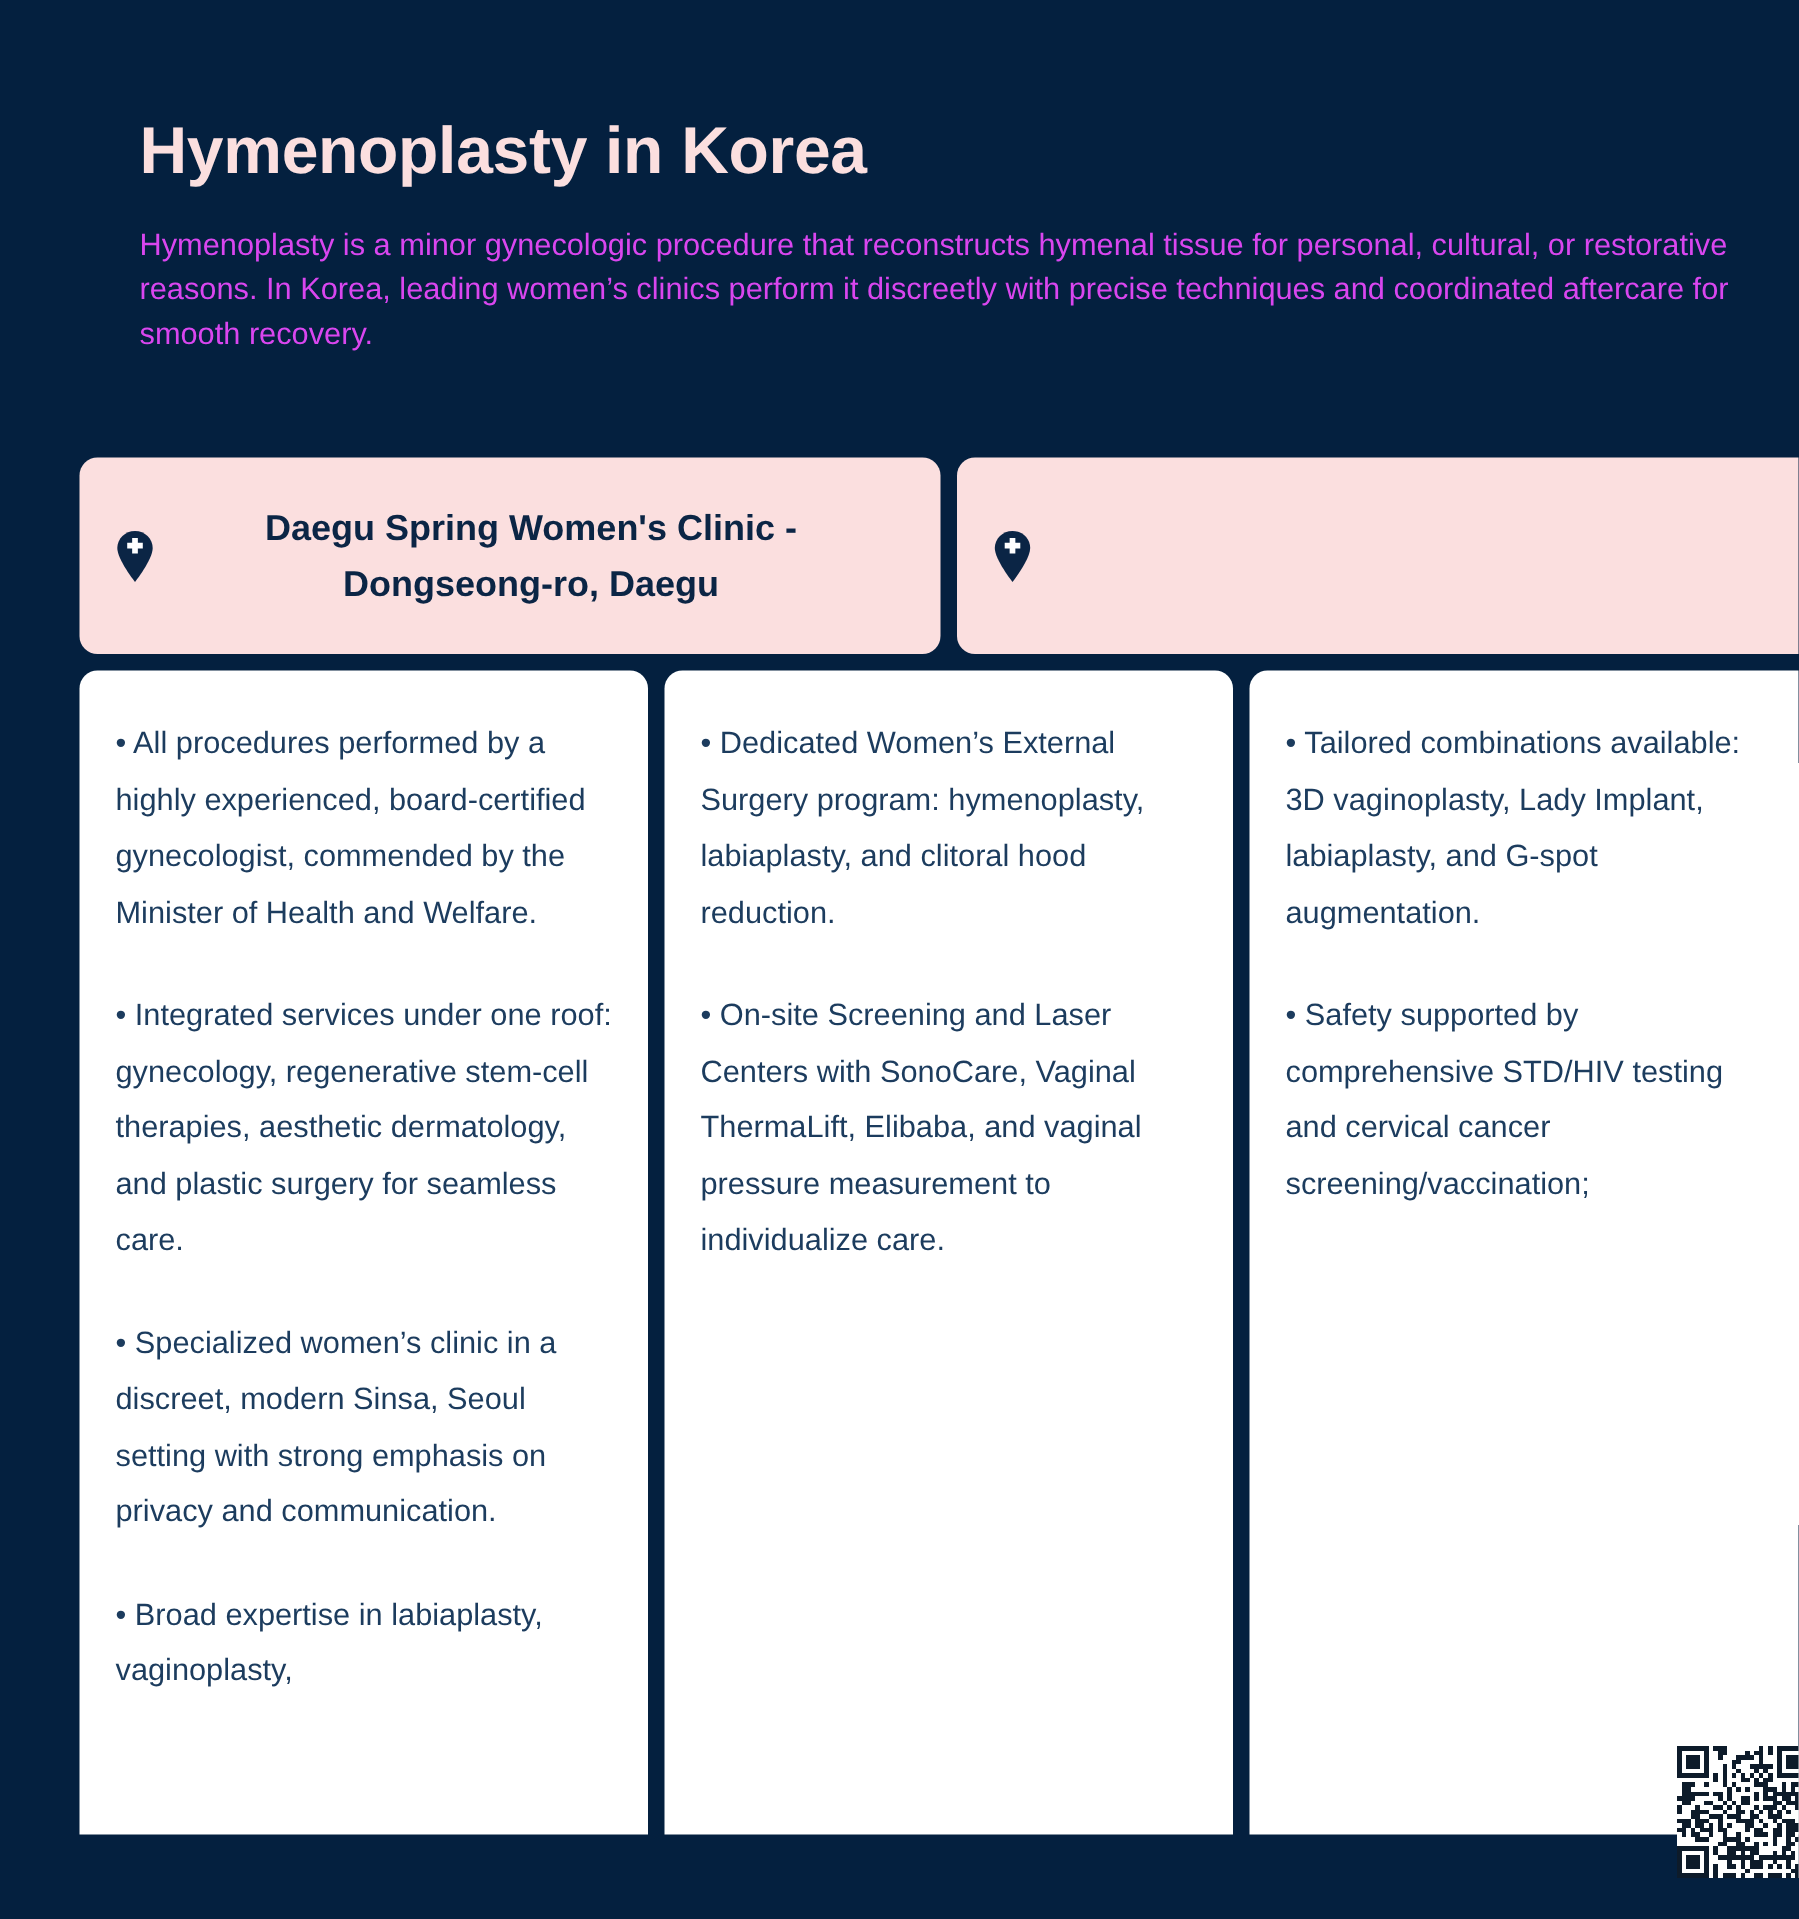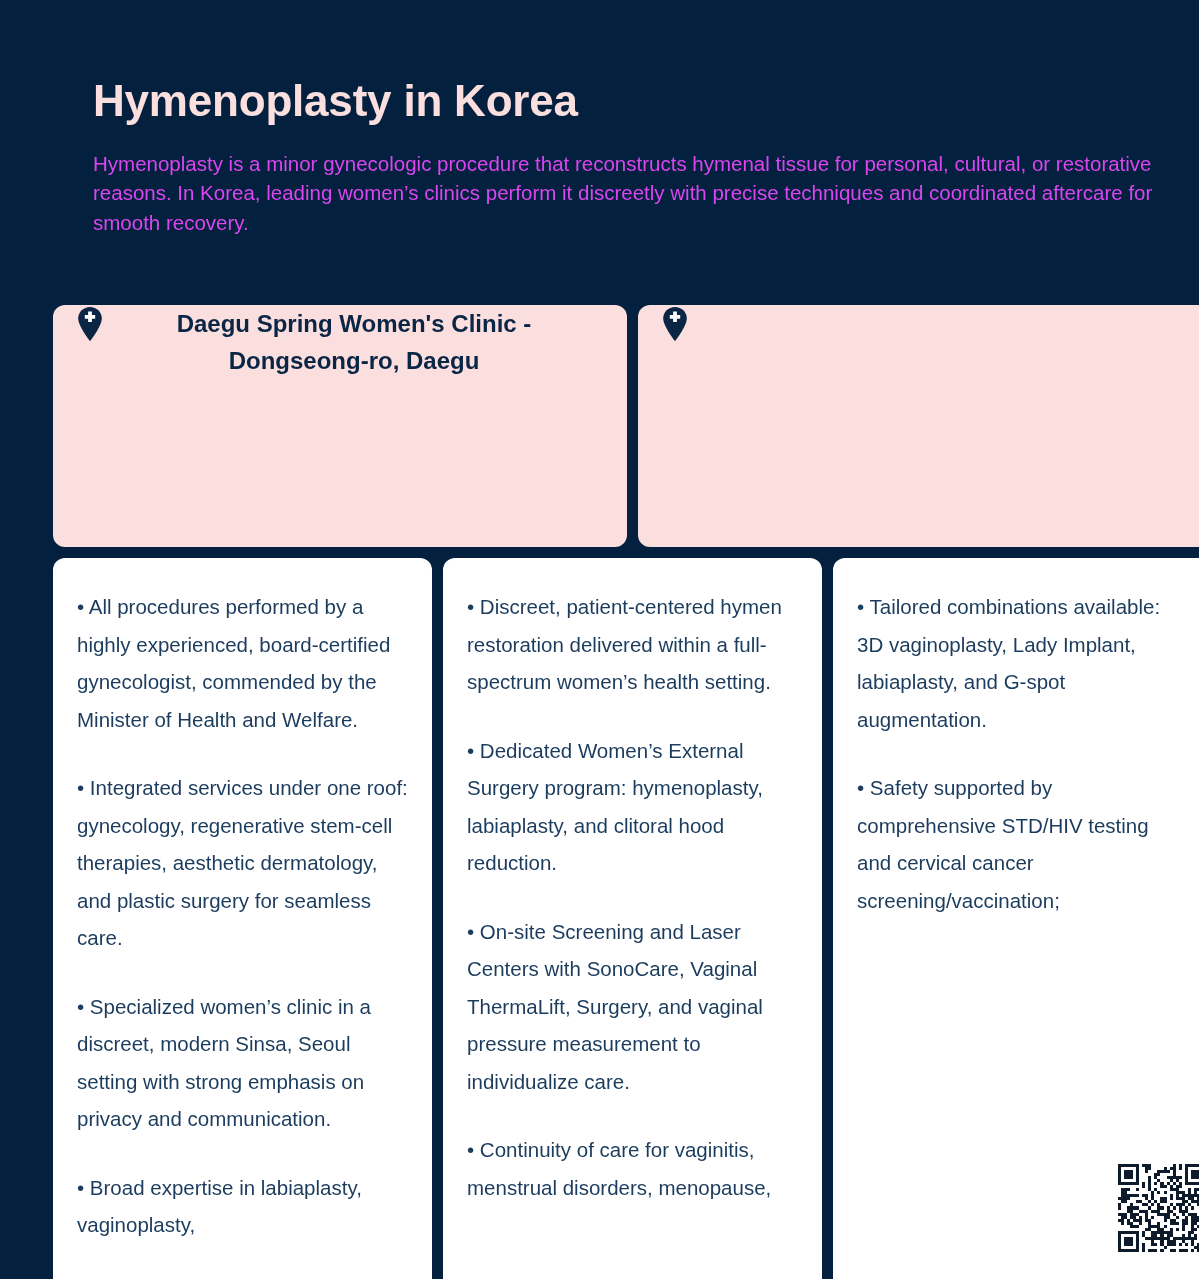--- a/index.html
+++ b/index.html
@@ -51,22 +51,23 @@
     width: 1159px;
   }
   .head-row {
     display: flex;
     gap: 11px;
   }
   .clinic-head {
     flex: 1 1 0;
     background: #fbdfdf;
     border-radius: 12px;
-    height: 242px;
+    height: 131px;
     display: flex;
+    align-items: center;
     padding: 0 14px 0 22px;
     box-sizing: border-box;
   }
   .pin-icon {
     flex: 0 0 auto;
     width: 30px;
     height: 38px;
     margin-right: 6px;
     display: block;
   }
@@ -159,24 +160,22 @@
     <div class="body-row">
 
       <div class="clinic-body">
         <p class="bullet">• All procedures performed by a highly experienced, board-certified gynecologist, commended by the Minister of Health and Welfare.</p>
         <p class="bullet">• Integrated services under one roof: gynecology, regenerative stem-cell therapies, aesthetic dermatology, and plastic surgery for seamless care.</p>
         <p class="bullet">• Specialized women’s clinic in a discreet, modern Sinsa, Seoul setting with strong emphasis on privacy and communication.</p>
         <p class="bullet">• Broad expertise in labiaplasty, vaginoplasty,</p>
       </div>
 
       <div class="clinic-body">
-        <p class="bullet">• Discreet, patient-centered hymen restoration delivered within a full-spectrum women’s health setting.</p>
         <p class="bullet">• Dedicated Women’s External Surgery program: hymenoplasty, labiaplasty, and clitoral hood reduction.</p>
-        <p class="bullet">• On-site Screening and Laser Centers with SonoCare, Vaginal ThermaLift, Surgery, and vaginal pressure measurement to individualize care.</p>
-        <p class="bullet">• Continuity of care for vaginitis, menstrual disorders, menopause,</p>
+        <p class="bullet">• On-site Screening and Laser Centers with SonoCare, Vaginal ThermaLift, Elibaba, and vaginal pressure measurement to individualize care.</p>
       </div>
 
       <div class="clinic-body">
         <p class="bullet">• Tailored combinations available: 3D vaginoplasty, Lady Implant, labiaplasty, and G-spot augmentation.</p>
         <p class="bullet">• Safety supported by comprehensive STD/HIV testing and cervical cancer screening/vaccination;</p>
       </div>
 
     </div>
 
   </div>

